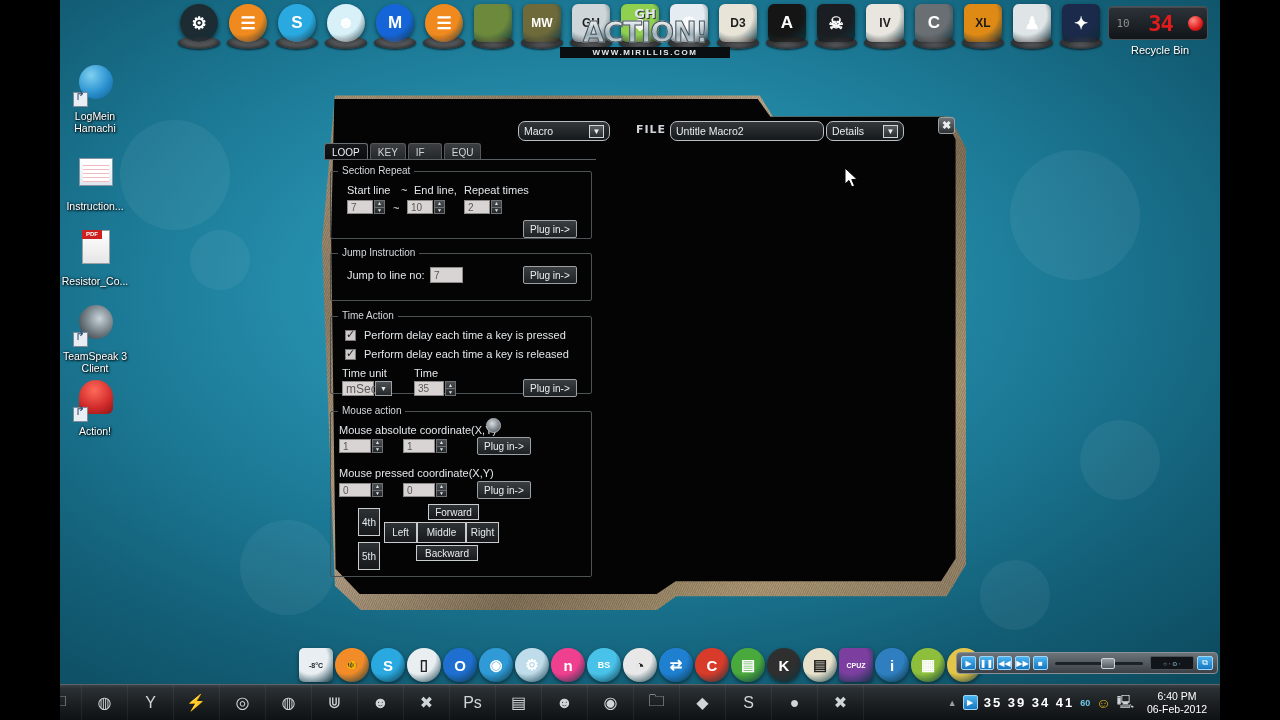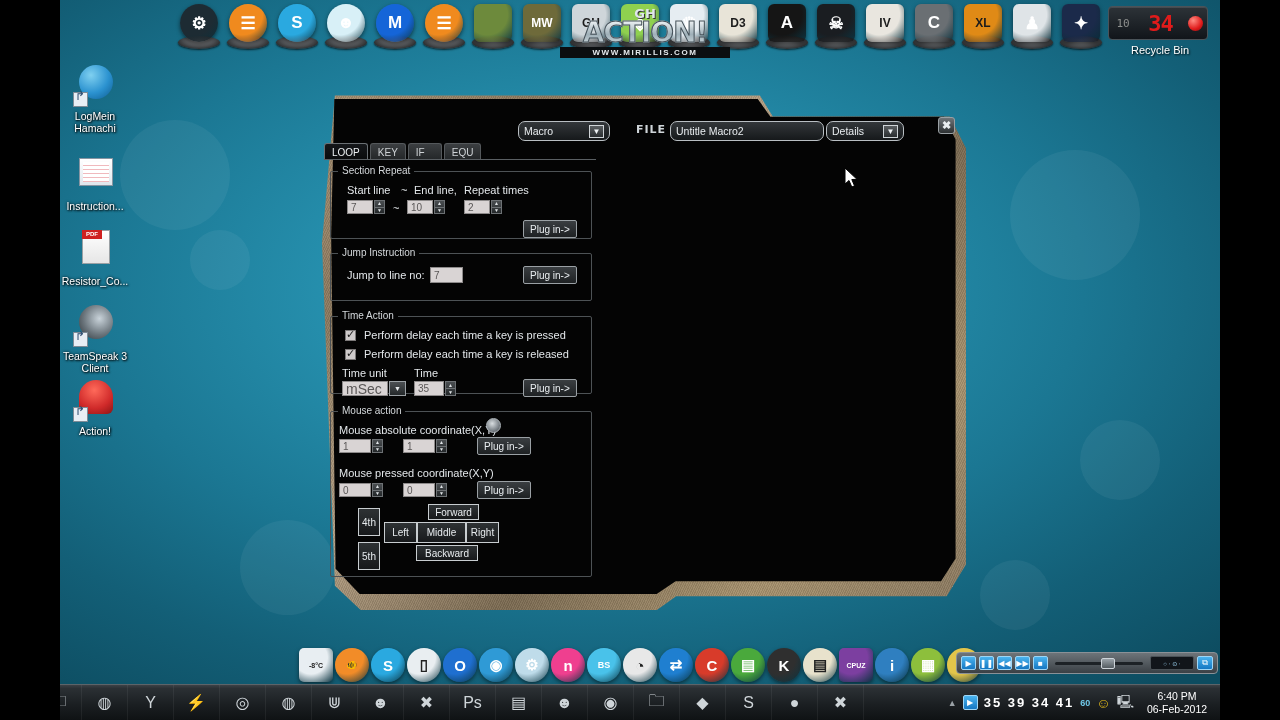--- a/index.html
+++ b/index.html
@@ -115,21 +115,21 @@
 
   .plugin { position:absolute; height:18px; padding:0 6px; font-size:10px; color:#e9edf0;
      background:linear-gradient(#3a3e41,#1e2123); border:1px solid #9aa0a4; border-radius:2px;
      display:flex; align-items:center; justify-content:center; }
 
   .chk { width:11px; height:11px; background:#cfcbcb; border:1px solid #7c7979; display:inline-block;
      position:relative; vertical-align:middle;}
   .chk:after { content:"✓"; position:absolute; left:0px; top:-3px; font-size:11px; color:#1b1b1b;}
 
   .ddl { display:inline-flex; align-items:stretch; }
-  .ddlbox { background:#d9d4d4; border:1px solid #8d8a8a; height:15px; width:46px; font-size:14px;
+  .ddlbox { background:#d9d4d4; border:1px solid #8d8a8a; height:15px; width:32px; font-size:12px;
      color:#5a5757; padding:0 3px; display:flex; align-items:center;}
   .ddlbtn { width:17px; height:15px; margin-left:1px; border:1px solid #9aa0a4;
      background:linear-gradient(#4c5053,#24282a); display:flex; align-items:center; justify-content:center;
      font-size:7px; color:#e6eaec;}
 
   .mbtn { position:absolute; border:1px solid #c8cdd0; background:linear-gradient(#2e3234,#17191b);
      color:#e7ebee; font-size:10px; display:flex; align-items:center; justify-content:center;}
   .tgt { position:absolute; height:20px; border:1px solid #b9bfc3; border-radius:7px;
      background:linear-gradient(#33373a,#16191b); display:flex; align-items:center;
      color:#e8ecef; font-size:10.5px; padding:0 5px; }

